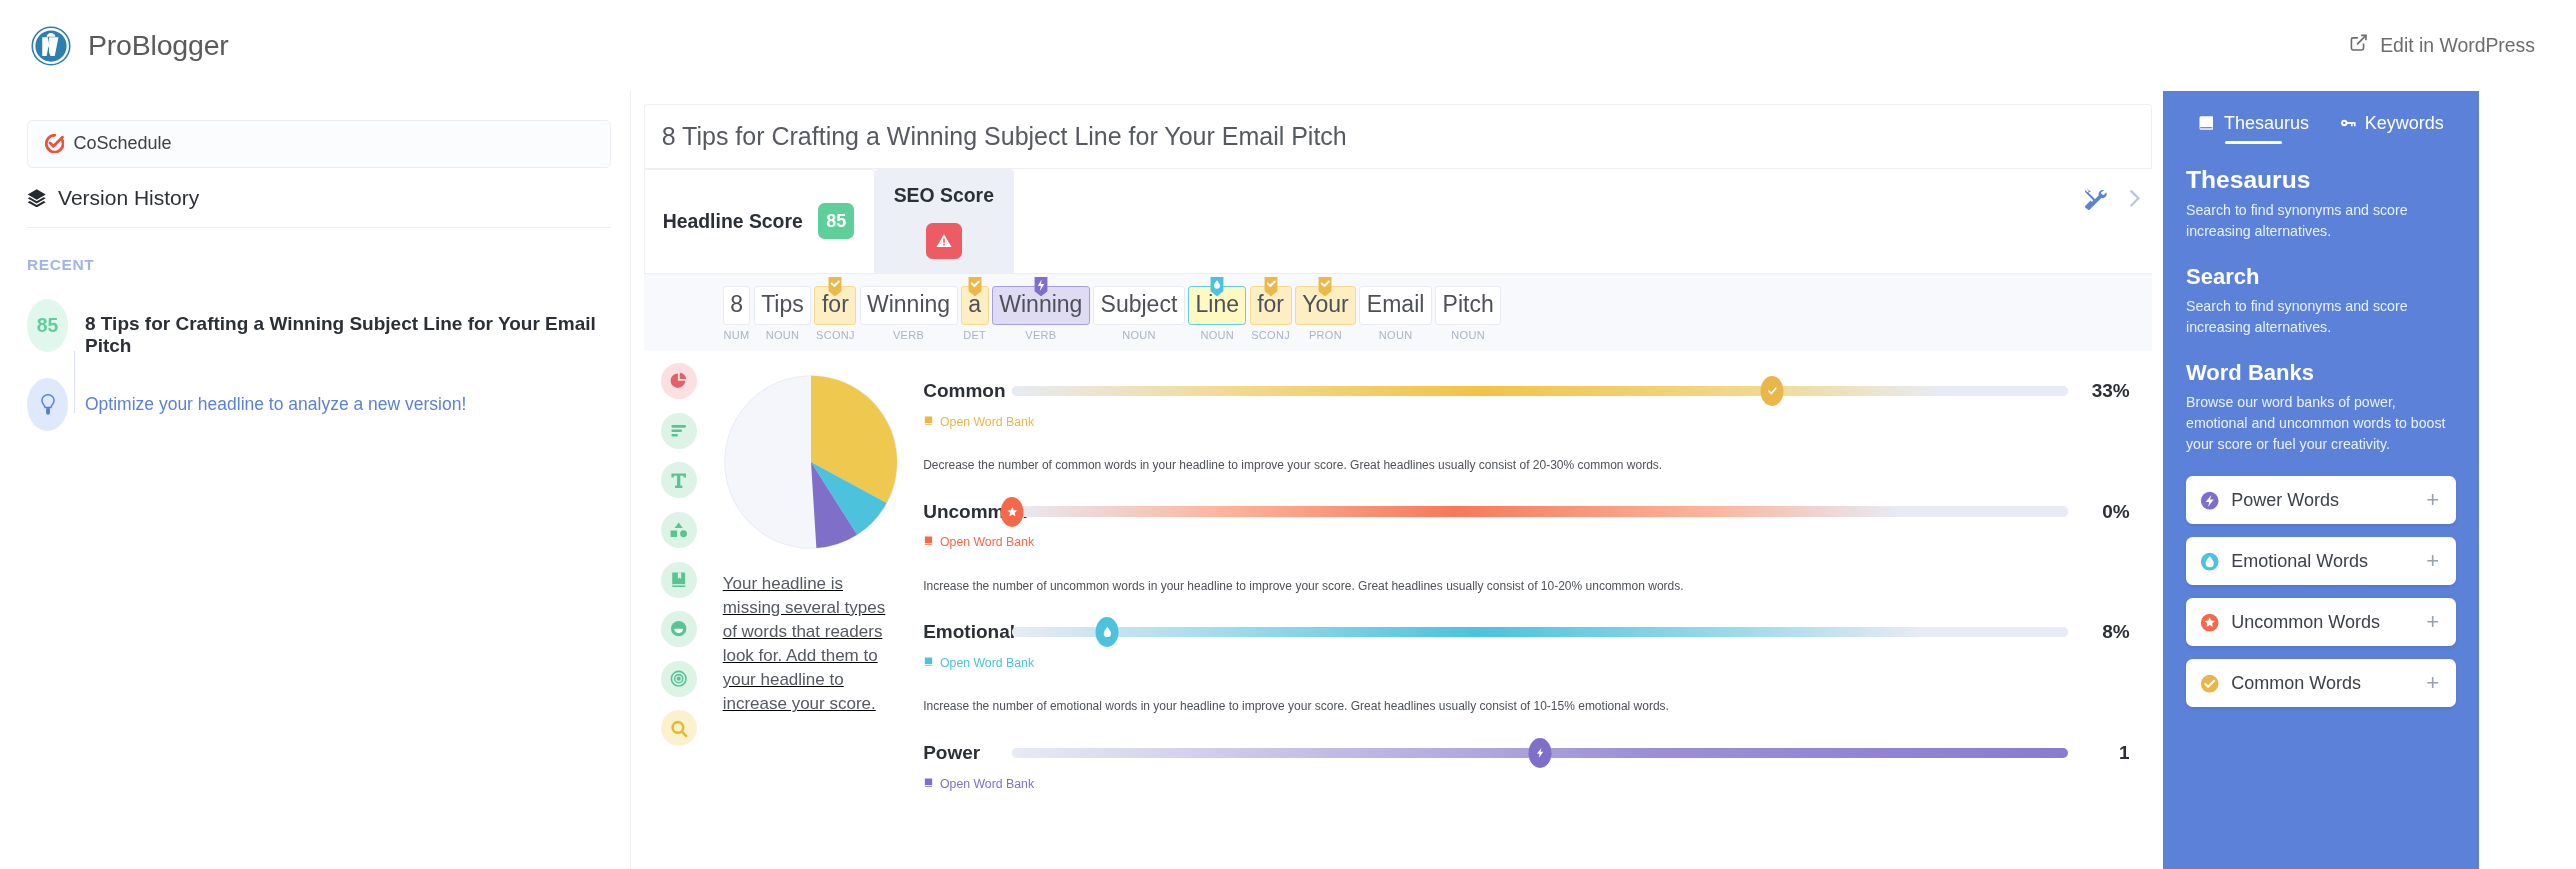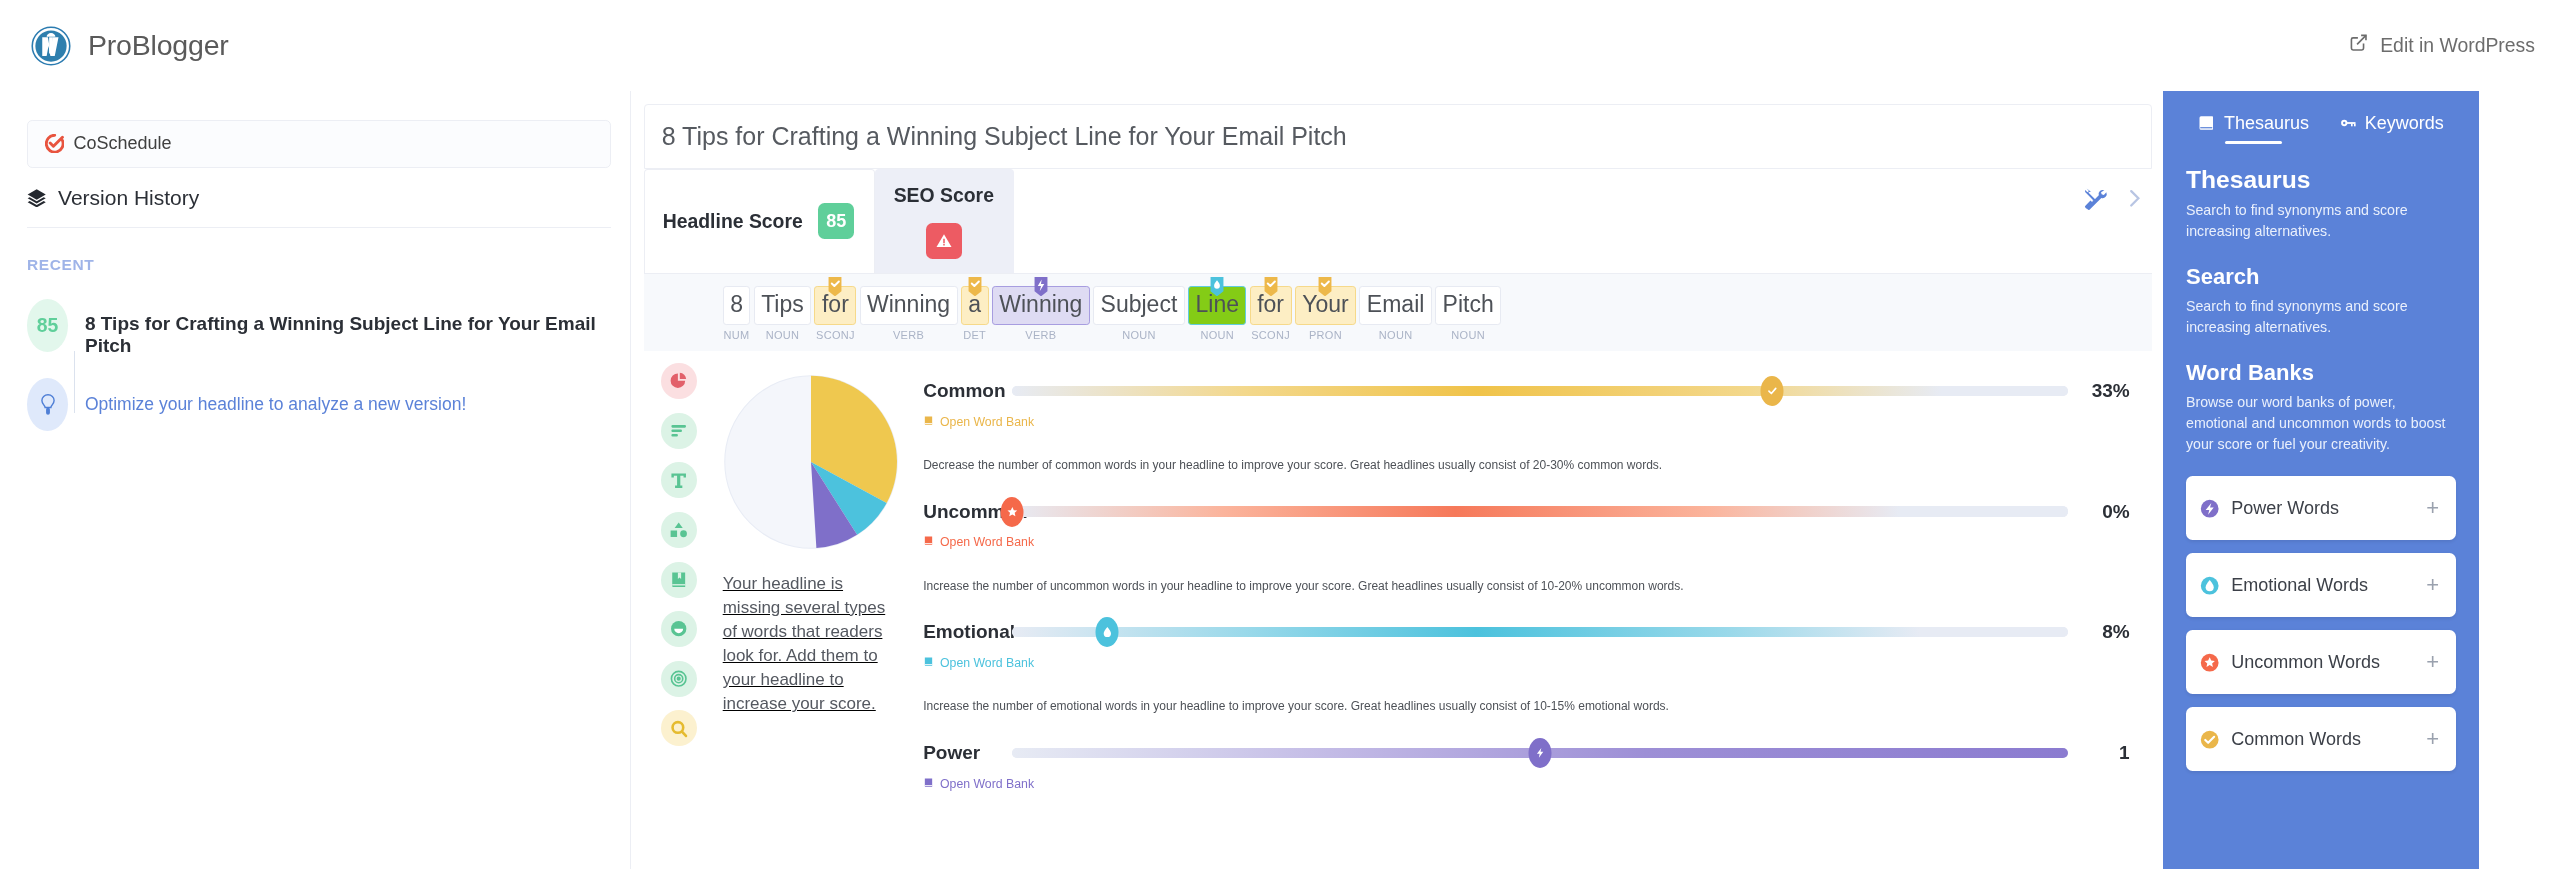--- a/index.html
+++ b/index.html
@@ -112,21 +112,21 @@
   }
   .pos-word { display: flex; flex-direction: column; align-items: center; position: relative; }
   .pos-chip {
     border: 1.3px solid #e7eaf2; border-radius: 3.2px; background: #fff;
     padding: 5.2px 6.5px 6.5px 6.5px; min-width: 27px;
     font-size: 23px; color: #4d5157; text-align: center; line-height: 1.1;
     position: relative;
   }
   .pos-chip.yellow { background: #fdeec4; border-color: #f6d98a; }
   .pos-chip.purple { background: #dedbf3; border-color: #a79de0; }
-  .pos-chip.cyan   { background: #84cc16; border-color: #61ccdf; }
+  .pos-chip.cyan   { background: #fef9c3; border-color: #61ccdf; }
   .pos-tag { font-size: 11px; color: #aab3c6; letter-spacing: 0.3px; margin-top: 4.5px; }
   .pos-flag { position: absolute; top: -9.7px; left: 50%; transform: translateX(-50%); }
   .pos-flag svg { width: 14.2px; height: 19.4px; display: block; }
 
   
   .analysis { display: flex; margin-left: 11.7px; width: 1508px; }
   .icon-rail {
     width: 70px; padding-top: 11.7px;
     display: flex; flex-direction: column; align-items: center; gap: 13.6px;
   }
@@ -199,21 +199,21 @@
   }
   .search-box input {
     flex: 1; background: transparent; border: none; outline: none;
     color: #ffffff; font-size: 15px; font-family: "Liberation Sans", sans-serif;
   }
   .search-box input::placeholder { color: #d3deef; }
   .search-box svg { width: 15.5px; height: 15.5px; }
 
   .bank-list { margin-top: 22px; display: flex; flex-direction: column; gap: 13px; }
   .bank-card {
-    background: #ffffff; border-radius: 6.5px; height: 64px;
+    background: #ffffff; border-radius: 6.5px; height: 48px;
     display: flex; align-items: center; padding: 0 17px 0 14.2px;
     box-shadow: 0 1.3px 3.2px rgba(0,0,0,0.08); cursor: pointer;
   }
   .bank-ico { width: 19.4px; height: 19.4px; flex: 0 0 auto; margin-right: 11.7px; }
   .bank-label { flex: 1; font-size: 18px; color: #3c4048; }
   .bank-plus { font-size: 22px; color: #9aa1ae; line-height: 1; }
 </style>
 </head>
 <body>
 

